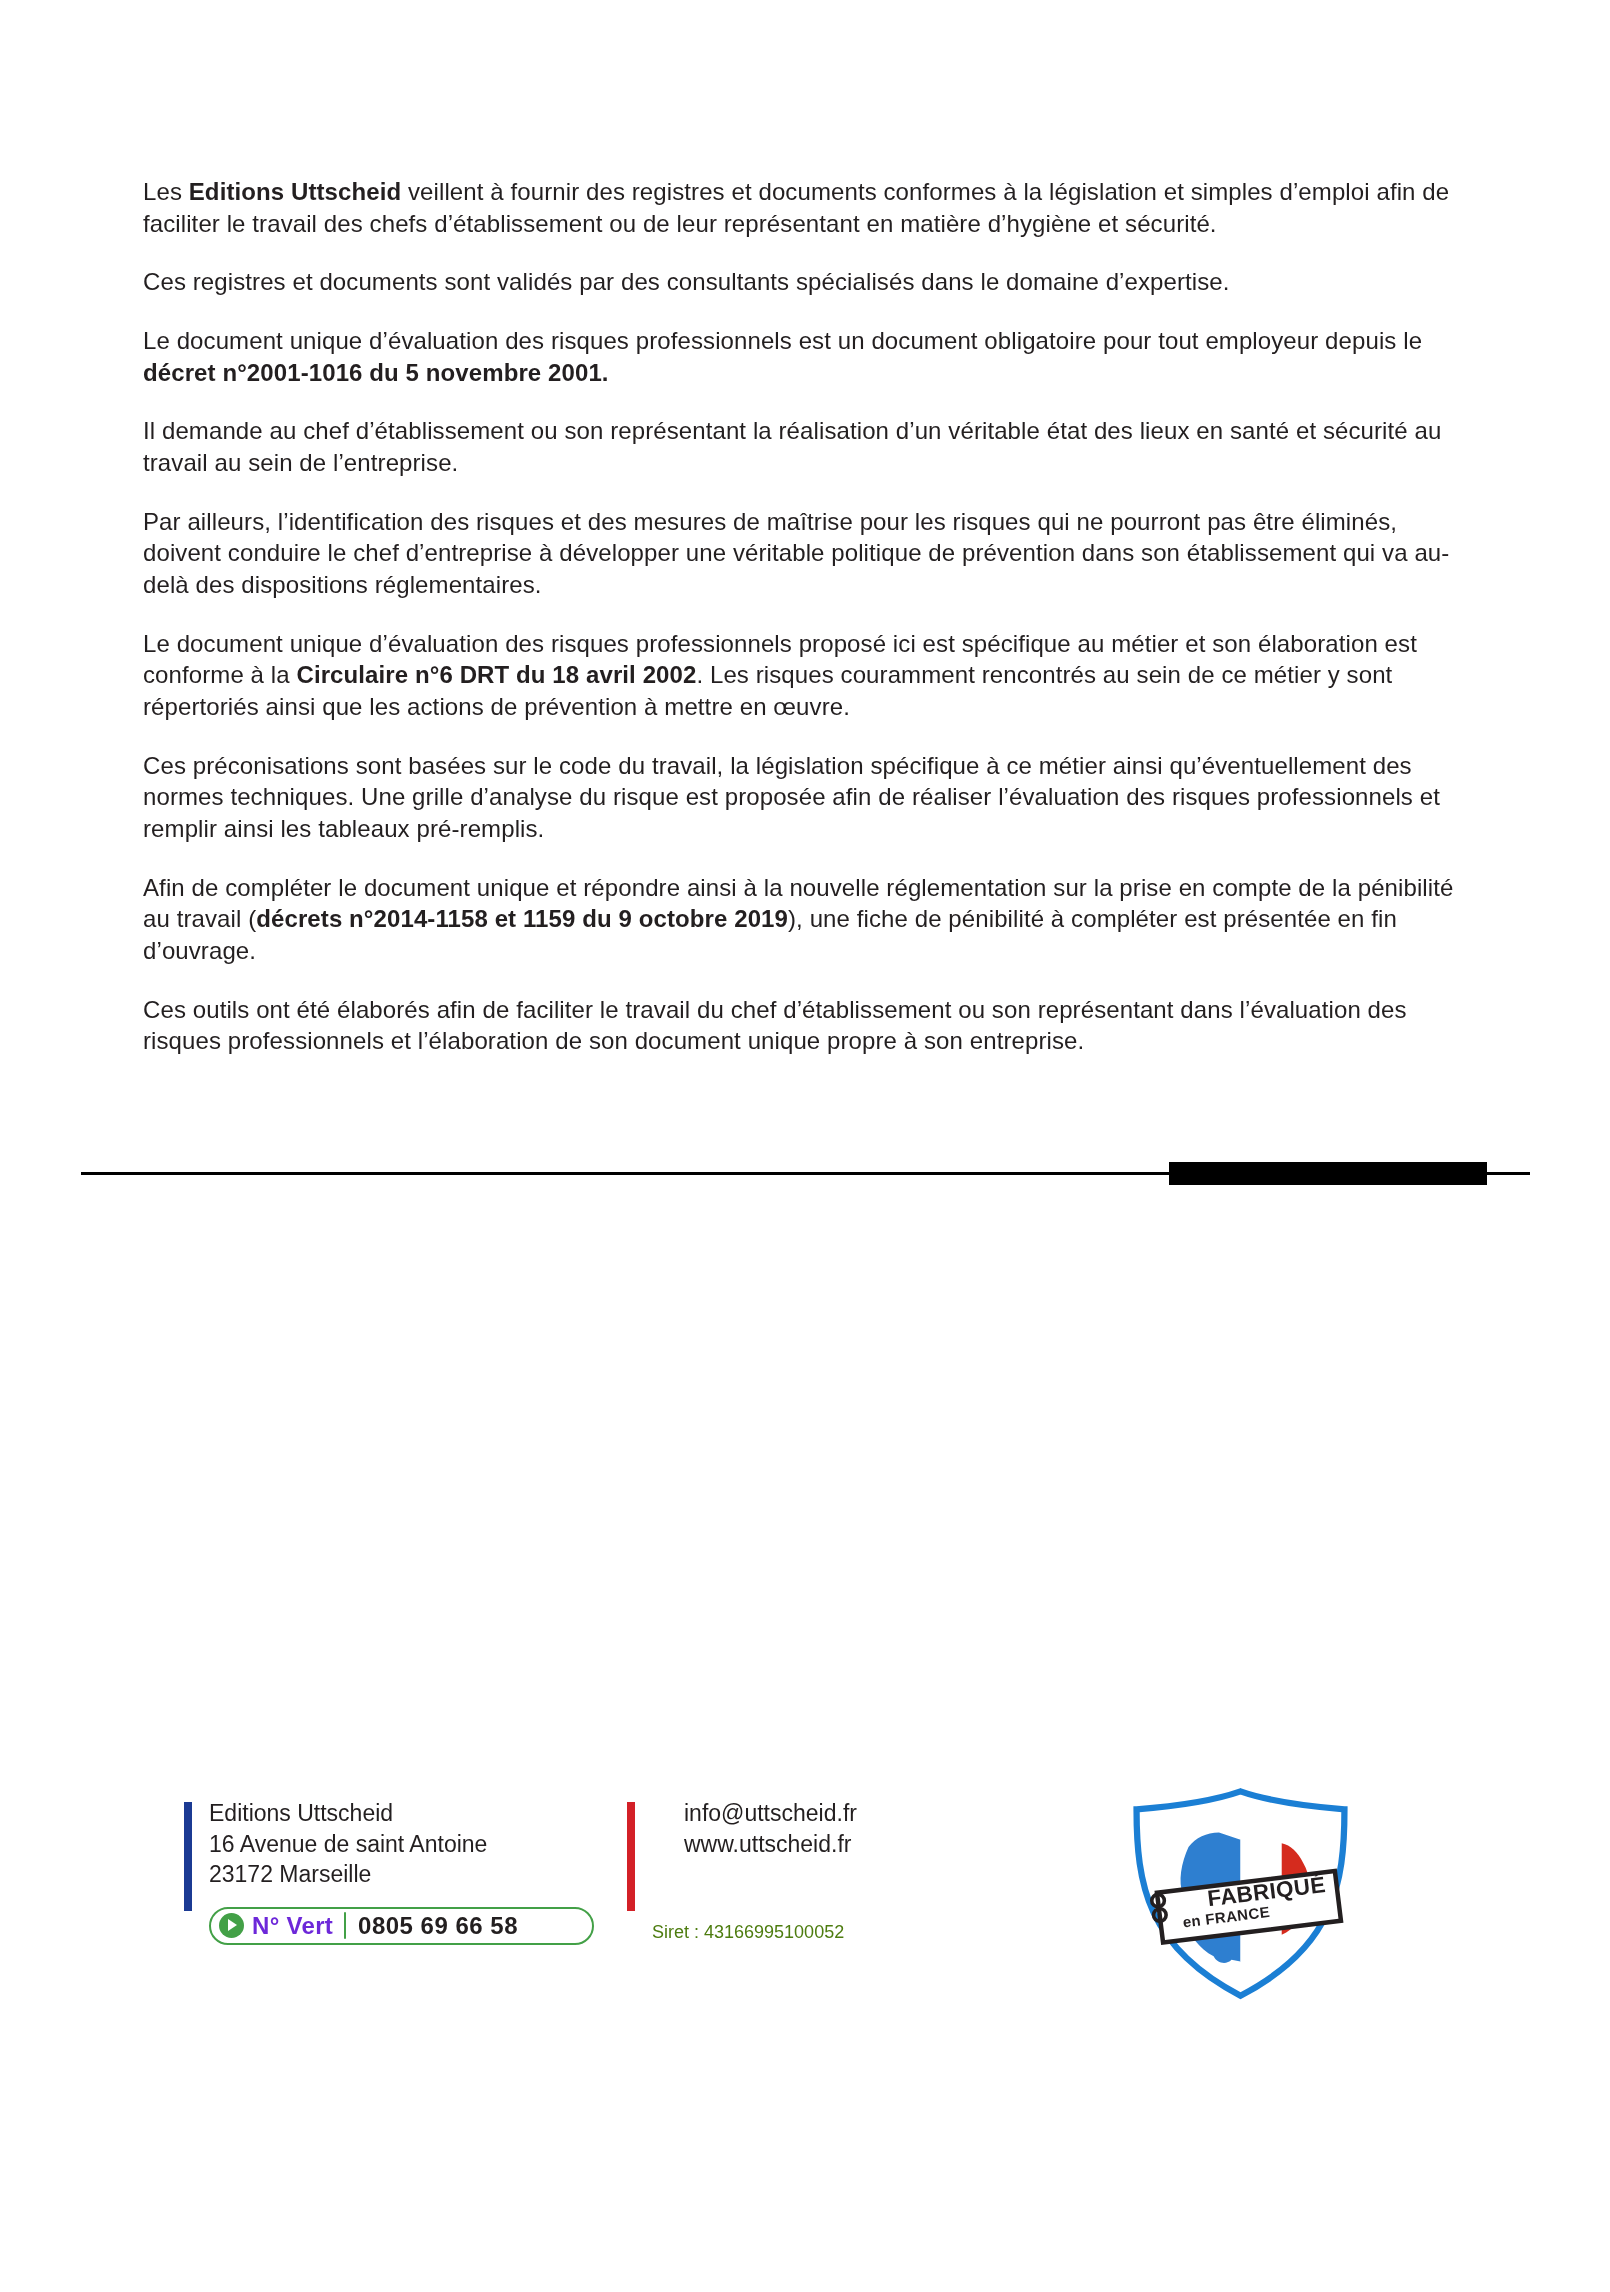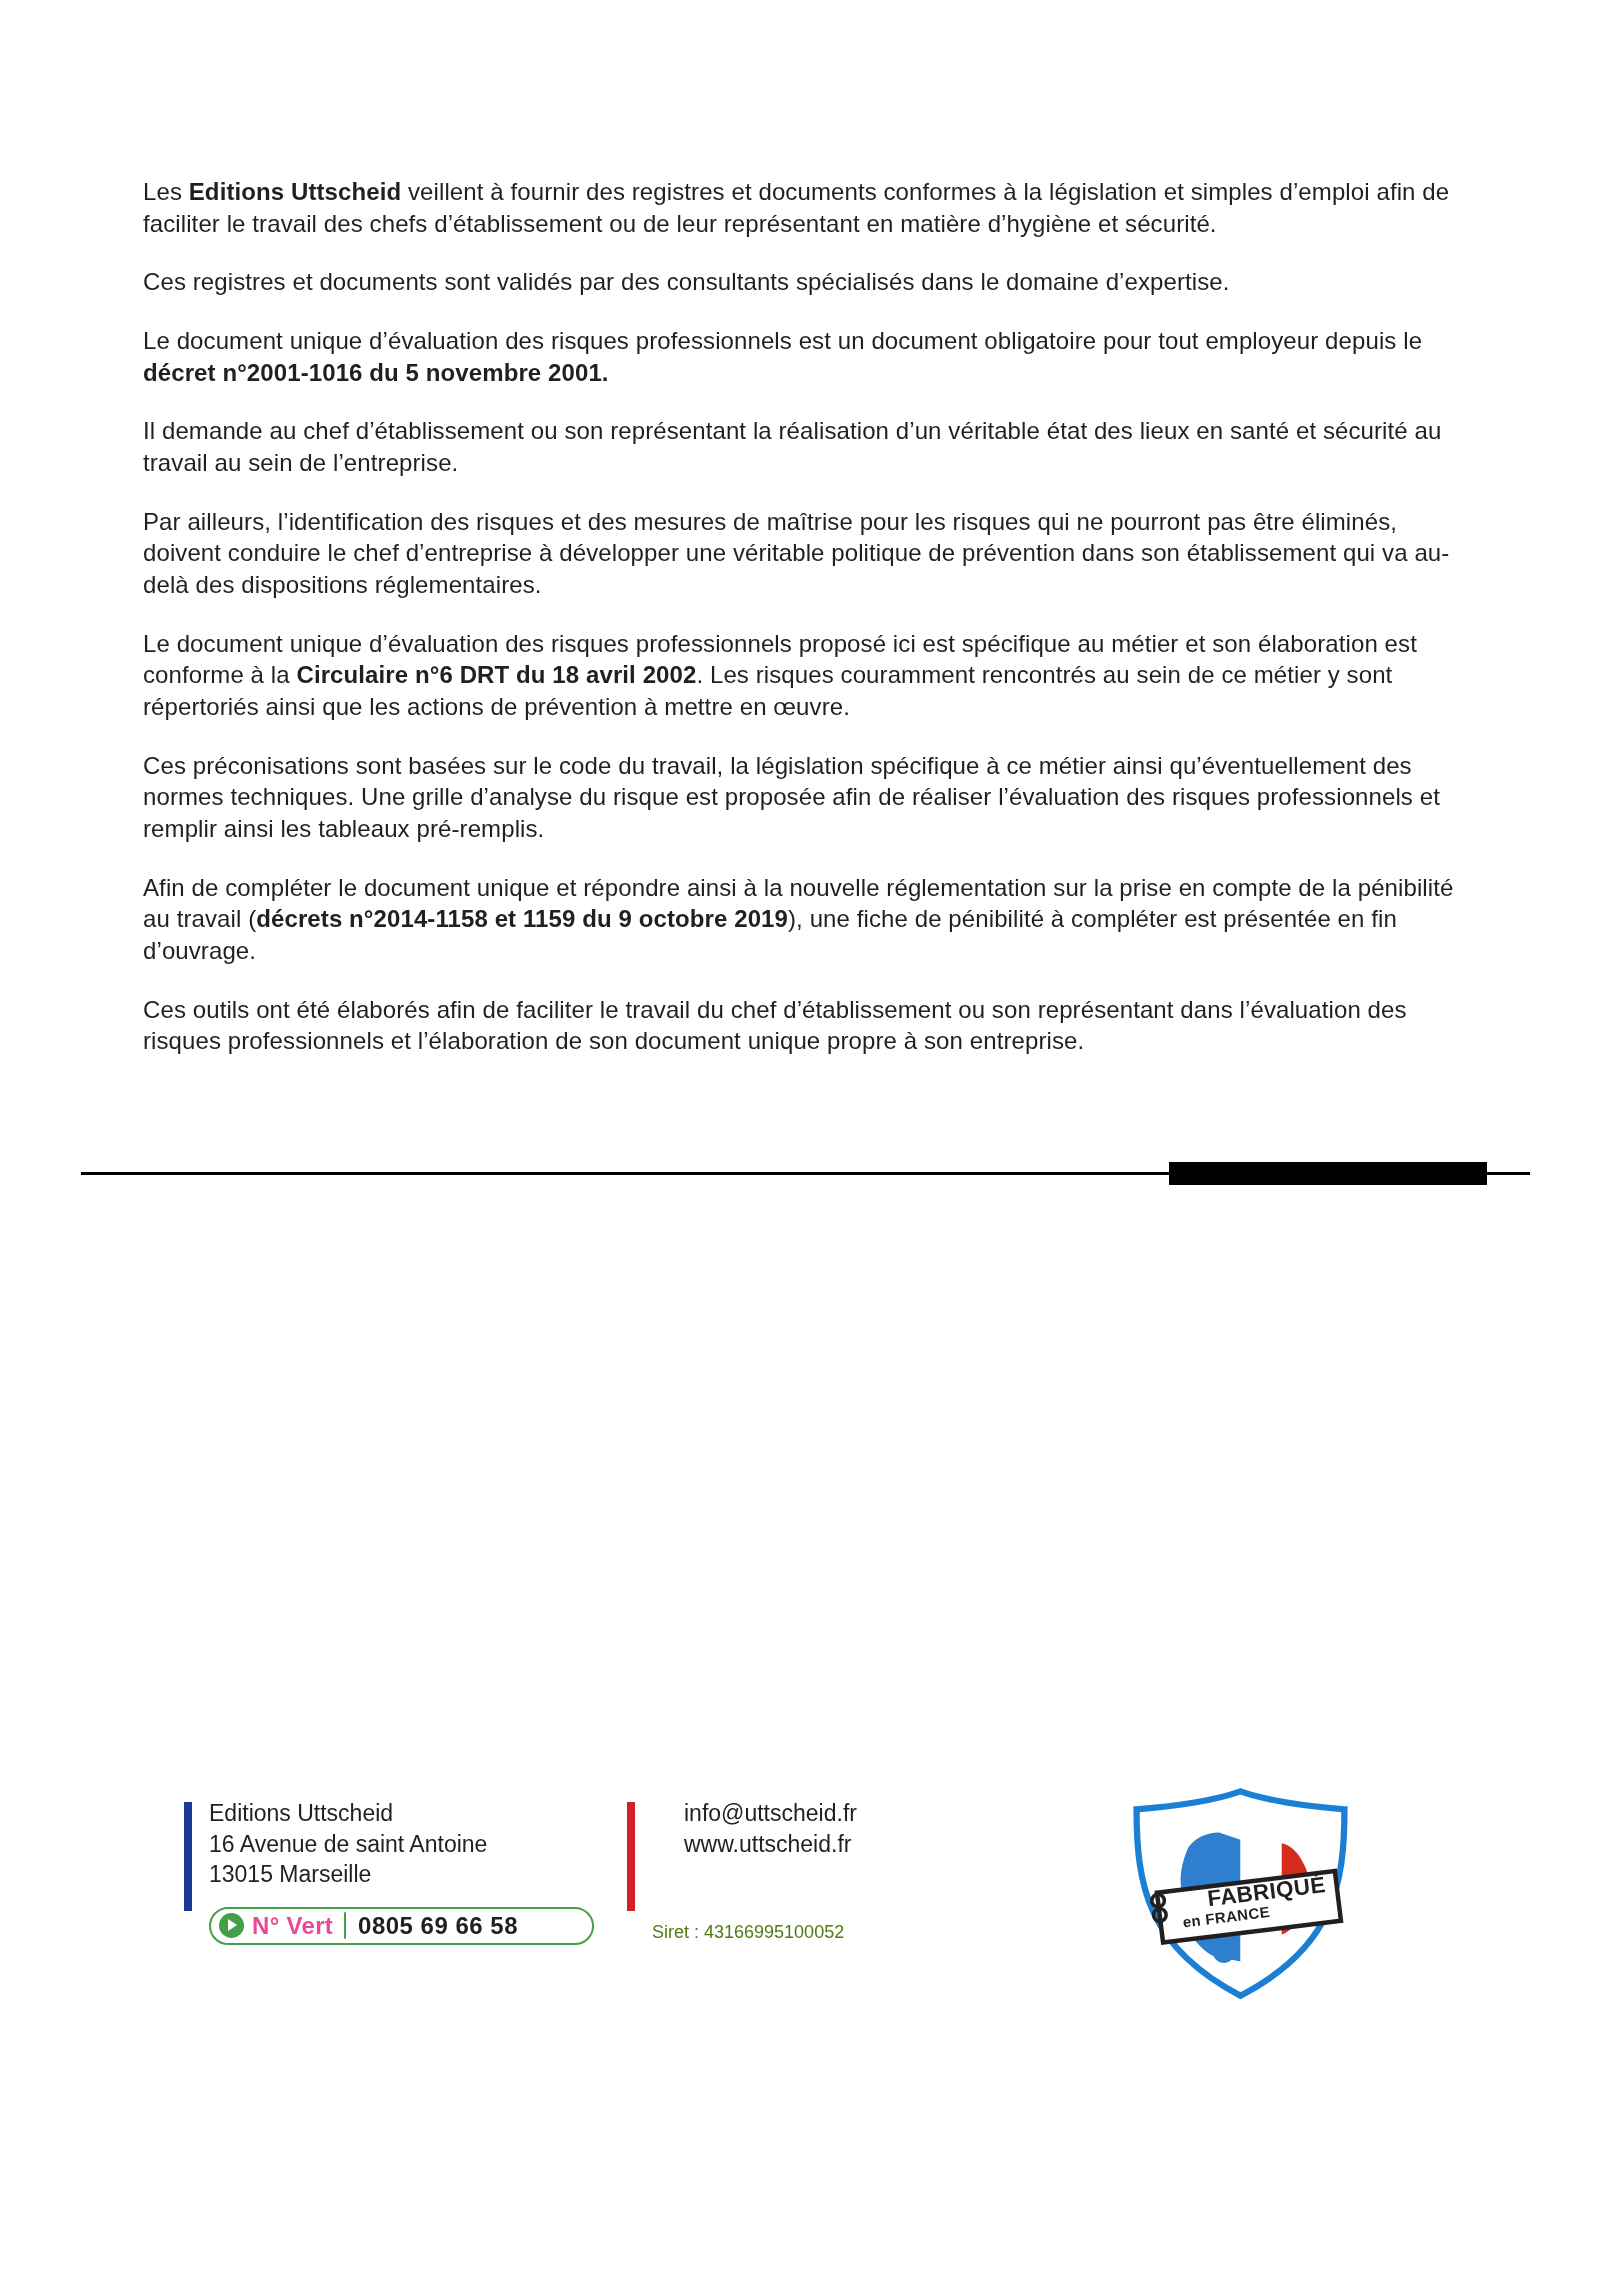--- a/index.html
+++ b/index.html
@@ -124,21 +124,21 @@
     content: "";
     position: absolute;
     left: 9px; top: 6.3px;
     border-left: 9.9px solid #ffffff;
     border-top: 6.3px solid transparent;
     border-bottom: 6.3px solid transparent;
   }
   .greenbtn .nvert {
     font-weight: bold;
     font-size: 24px;
-    color: #ec4899;
+    color: #6d28d9;
     margin-left: 8px;
     letter-spacing: 0.3px;
   }
   .greenbtn .sep {
     width: 2.7px;
     height: 27px;
     background: #43a047;
     border-radius: 1.8px;
     margin-left: 10.7px;
   }
@@ -232,21 +232,21 @@
     <div class="rule-thick"></div>
   </div>
 
   <div class="footer">
 
     <div class="addr-block">
       <div class="bar-blue"></div>
       <div class="addr-lines">
         <div>Editions Uttscheid</div>
         <div>16 Avenue de saint Antoine</div>
-        <div>13015 Marseille</div>
+        <div>23172 Marseille</div>
       </div>
       <div class="greenbtn">
         <span class="play"></span>
         <span class="nvert">N° Vert</span>
         <span class="sep"></span>
         <span class="num">0805 69 66 58</span>
       </div>
     </div>
 
     <div class="mail-block">

